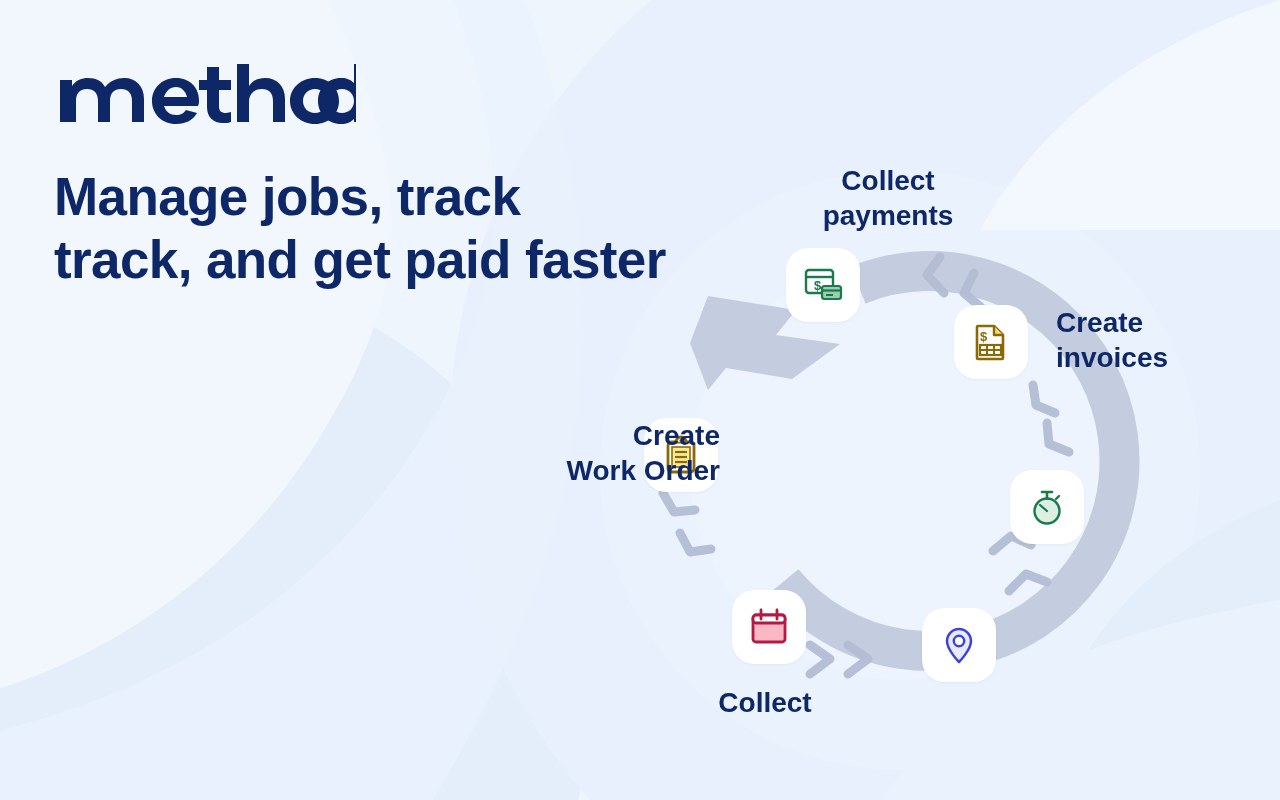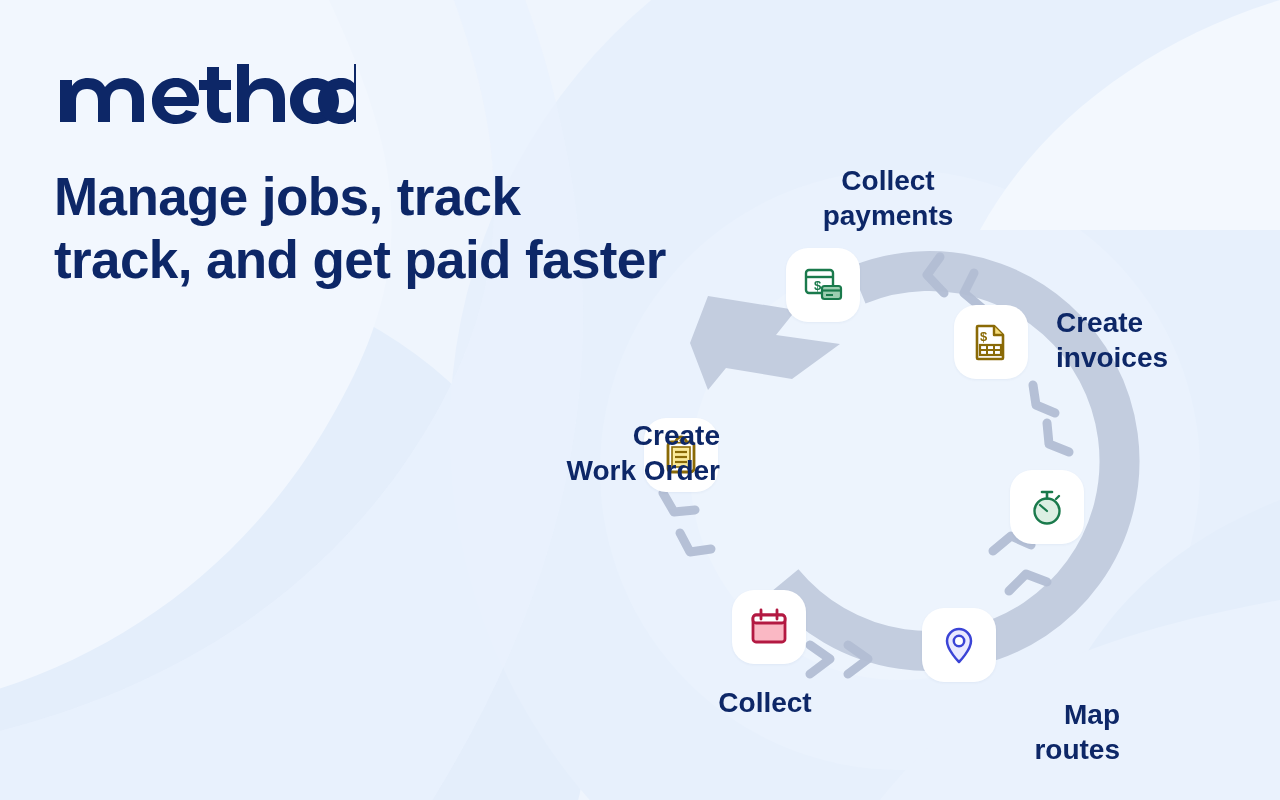--- a/index.html
+++ b/index.html
@@ -233,22 +233,20 @@
         <line x1="30" y1="13" x2="33" y2="10" stroke="#1a7a4c" stroke-width="2.4" stroke-linecap="round"></line>
       </svg>
     </div>
 
     <div class="node node-map">
       <svg width="42" height="42" viewBox="0 0 42 42" aria-hidden="true">
         <path d="M21 5 C14.4 5 9 10.4 9 17 C9 26 21 38 21 38 C21 38 33 26 33 17 C33 10.4 27.6 5 21 5 Z" fill="#eaeaff" stroke="#3b44d6" stroke-width="2.5" stroke-linejoin="round"></path>
         <circle cx="21" cy="17" r="5.2" fill="#fff" stroke="#3b44d6" stroke-width="2.5"></circle>
       </svg>
     </div>
-    <div class="node-label label-left lbl-map">Map
-routes</div>
 
     <div class="node node-schedule">
       <svg width="42" height="42" viewBox="0 0 42 42" aria-hidden="true">
         <rect x="5" y="9" width="32" height="27" rx="3" fill="#fab8c4" stroke="#b31942" stroke-width="2.8"></rect>
         <rect x="5" y="9" width="32" height="8" rx="3" fill="#ffffff" stroke="#b31942" stroke-width="2.8"></rect>
         <line x1="13" y1="4" x2="13" y2="13" stroke="#b31942" stroke-width="2.8" stroke-linecap="round"></line>
         <line x1="29" y1="4" x2="29" y2="13" stroke="#b31942" stroke-width="2.8" stroke-linecap="round"></line>
       </svg>
     </div>
     <div class="node-label label-center lbl-schedule">Collect</div>

